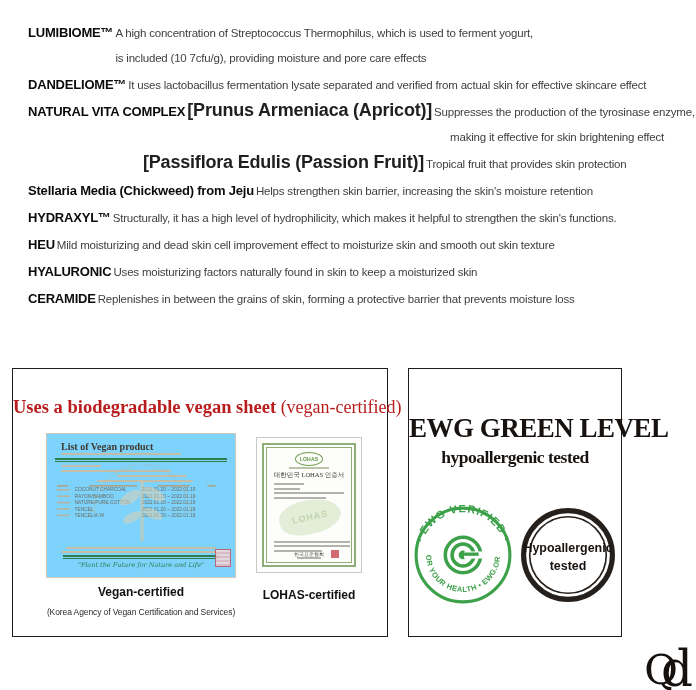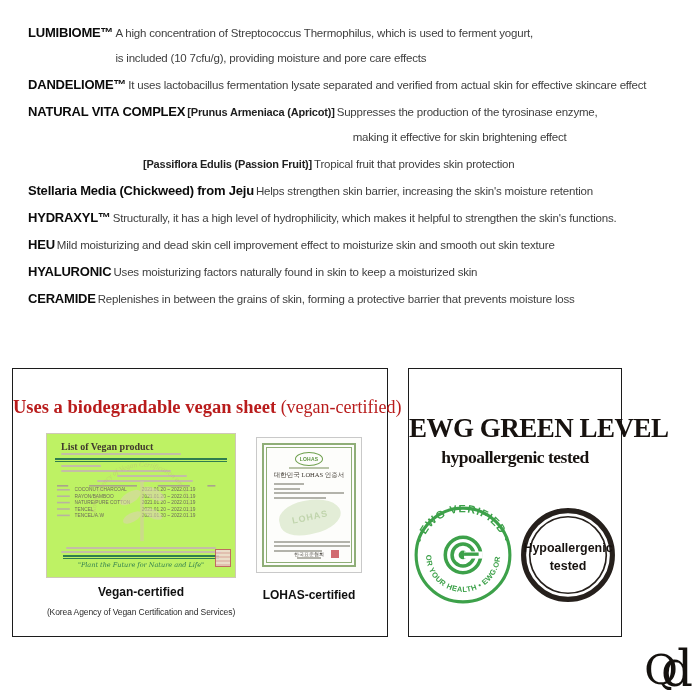--- a/index.html
+++ b/index.html
@@ -3,35 +3,35 @@
 <meta charset="utf-8">
 <style>
   html,body{margin:0;padding:0;background:#fff;}
   .page{position:relative;width:696px;height:690px;background:#fff;overflow:hidden;
         font-family:"Liberation Sans",sans-serif;color:#111;}
 
   
   .ingredients{position:absolute;left:28px;top:21px;width:668px;}
   .row{display:flex;gap:2px;align-items:baseline;margin-bottom:2px;}
   .row .label{font-weight:bold;font-size:13px;letter-spacing:-0.2px;color:#0b0b0b;white-space:nowrap;}
-  .row .bracket{font-size:11px;font-weight:600;color:#1f1f1f;white-space:nowrap;letter-spacing:-0.2px;}
+  .row .bracket{font-size:18px;font-weight:600;color:#1f1f1f;white-space:nowrap;letter-spacing:-0.2px;}
   .desc{font-size:11.5px;color:#3e3e3e;letter-spacing:-0.2px;}
   .desc>div{white-space:nowrap;line-height:25px;}
   .row-indented{margin-left:115px;}
   .indent2{margin-left:16px;}
 
   
   .vegan-box{position:absolute;left:12px;top:368px;width:374px;height:267px;border:1.5px solid #1c1c1c;background:#fff;}
   .vegan-title{position:absolute;left:0;top:28px;width:100%;text-align:center;
                font-family:"Liberation Serif",serif;font-size:18.5px;color:#b91c1c;white-space:nowrap;}
   .vegan-title b{font-weight:bold;}
   .vegan-title span.norm{font-weight:normal;font-size:18px;}
 
   
-  .cert-vegan{position:absolute;left:33px;top:64px;width:190px;height:145px;background:#bef264;
+  .cert-vegan{position:absolute;left:33px;top:64px;width:190px;height:145px;background:#7dd3fc;
               border:1px solid #cfc9b6;box-sizing:border-box;overflow:hidden;}
   .cv-title{margin:7px 0 1px 14px;font-family:"Liberation Serif",serif;font-weight:bold;
             font-size:10px;color:#40392e;}
   .bar{height:2px;background:#c4bda6;border-radius:1px;}
   .cv-sub{margin:1px 14px 3px 14px;width:120px;}
   .cv-rule{margin:2px 8px;border-top:2px solid var(--rule-green,#2f7d4f);border-bottom:1px solid var(--rule-green,#2f7d4f);height:1px;}
   .cv-line{margin:3px 14px;}
   .mini-table{margin:2px 0 0 10px;transform:scale(0.8);transform-origin:0 0;width:125%;}
   .mini-row{display:flex;gap:6px;align-items:center;font-size:6px;color:#6d6a5a;line-height:8px;}
   .mini-code{width:16px;height:2px;background:#b9b3a0;}

